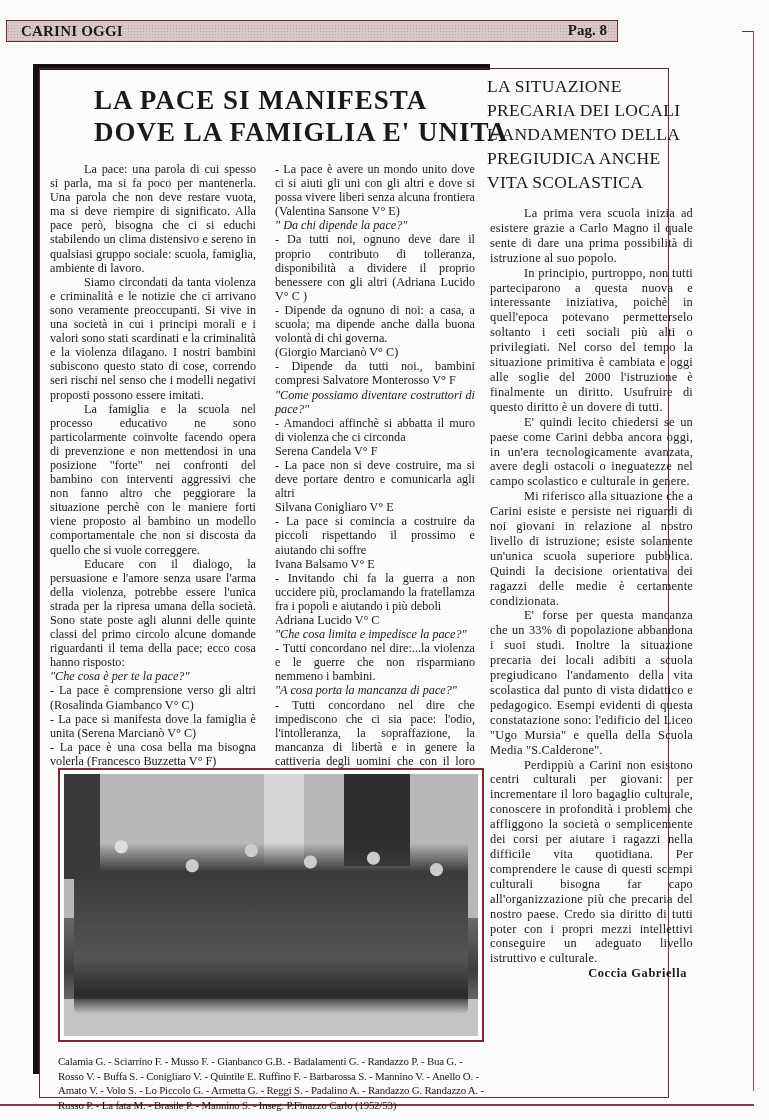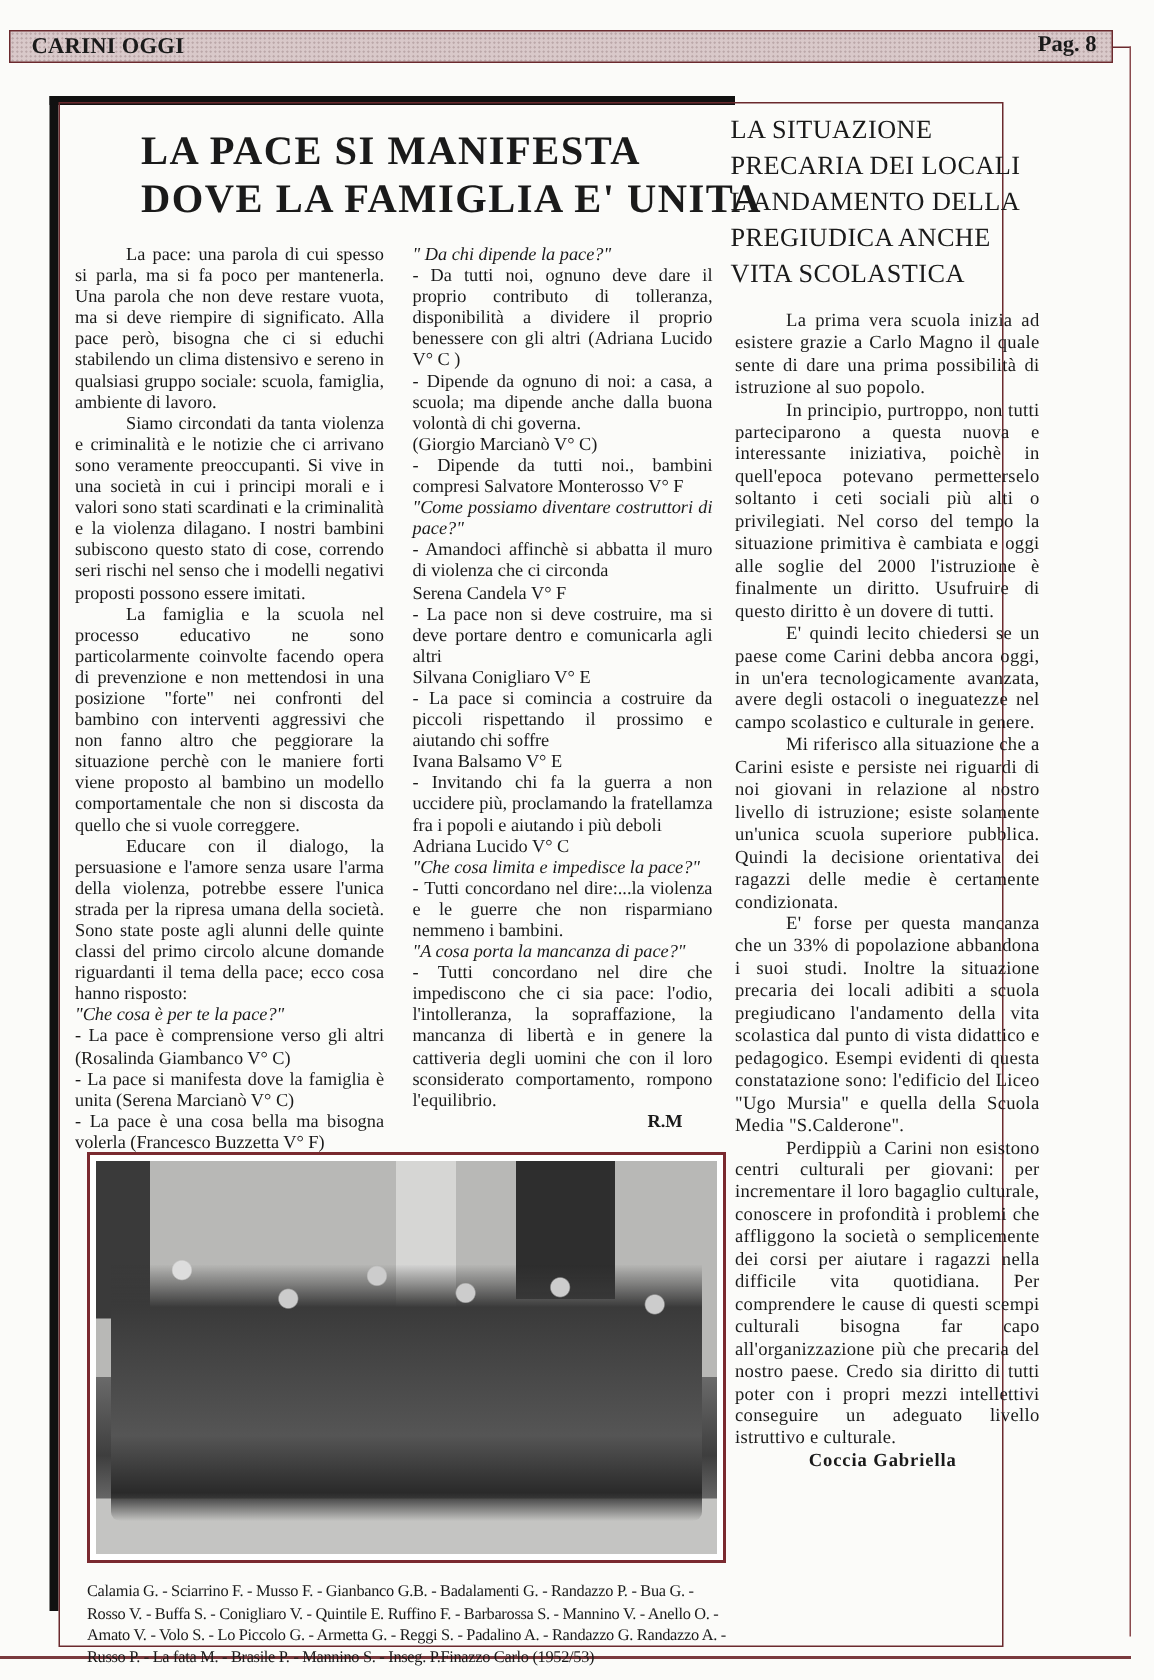--- a/index.html
+++ b/index.html
@@ -1,18 +1,18 @@
 <!DOCTYPE html>
 <html><head>
 <meta charset="utf-8">
 <style>
   html, body { margin:0; padding:0; }
   body { width:769px; height:1120px; background:#fbfbf9; position:relative; overflow:hidden;
          font-family:"Liberation Serif","DejaVu Serif",serif; color:#1a1a1a; }
-  .header-bar { position:absolute; left:6px; top:20px; width:736px; height:22px;
+  .header-bar { position:absolute; left:6px; top:20px; width:612px; height:22px;
         background-color:#d9c9ca;
         background-image: radial-gradient(#b9a4a6 0.6px, transparent 0.7px);
         background-size:3px 3px;
         border:1.5px solid #6b2a2e; box-sizing:border-box;padding-left:32px; }
   .header-title { position:absolute; left:14px; top:2px; font-weight:bold; font-size:15px; letter-spacing:0.2px; }
   .header-page { position:absolute; right:10px; top:1px; font-weight:bold; font-size:15px; }
   .page-rule-right { position:absolute; left:742px; top:31px; width:12px; height:1px; background:#6b2a2e; }
   .page-rule-right-v { position:absolute; left:753px; top:31px; width:1px; height:1060px; background:#8a4a4e; }
   .page-rule-bottom { position:absolute; left:0; top:1104px; width:754px; height:2px; background:#7a3a3e; }
 
@@ -27,21 +27,21 @@
 
   .col { position:absolute; font-size:12.2px; line-height:14.1px; text-align:justify; }
   .col p { margin:0; }
   .col .ind { text-indent:34px; }
   .col .q { font-style:italic; }
   .col1 { left:50px; top:162px; width:206px; }
   .col2 { left:275px; top:162px; width:200px; }
   .col3 { left:490px; top:206px; width:203px; font-size:12.4px; line-height:14.9px; letter-spacing:0.2px; }
   .col3 .ind { text-indent:34px; }
   .sig { text-align:right; font-weight:bold; padding-right:20px; }
-  .sig3 { text-align:center; font-weight:bold; padding-right:6px; letter-spacing:0.6px; }
+  .sig3 { text-align:right; font-weight:bold; padding-right:6px; letter-spacing:0.6px; }
 
   .photo-frame { position:absolute; left:58px; top:768px; width:426px; height:274px; border:2px solid #7a2a30;
                  box-sizing:border-box; background:#fff; padding:4px; }
   .photo { width:100%; height:100%; position:relative; overflow:hidden;
            background: linear-gradient(180deg,#8c8c8c 0%,#a8a8a8 30%,#6a6a6a 55%,#3e3e3e 75%,#9a9a9a 100%); }
   .photo .wall { position:absolute; left:0; top:0; right:0; height:55%; background:#b8b8b6; }
   .photo .pillar { position:absolute; left:200px; top:0; width:40px; height:45%; background:#d6d6d4; }
   .photo .door1 { position:absolute; left:0; top:0; width:36px; height:40%; background:#3a3a3a; }
   .photo .door2 { position:absolute; left:280px; top:0; width:66px; height:35%; background:#2e2e2e; }
   .photo .ground { position:absolute; left:0; bottom:0; right:0; height:14%; background:#c4c4c2; }
@@ -91,20 +91,21 @@
   <p class="ind">Siamo circondati da tanta violenza e criminalità e le notizie che ci arrivano sono veramente preoccupanti. Si vive in una società in cui i principi morali e i valori sono stati scardinati e la criminalità e la violenza dilagano. I nostri bambini subiscono questo stato di cose, correndo seri rischi nel senso che i modelli negativi proposti possono essere imitati.</p>
   <p class="ind">La famiglia e la scuola nel processo educativo ne sono particolarmente coinvolte facendo opera di prevenzione e non mettendosi in una posizione "forte" nei confronti del bambino con interventi aggressivi che non fanno altro che peggiorare la situazione perchè con le maniere forti viene proposto al bambino un modello comportamentale che non si discosta da quello che si vuole correggere.</p>
   <p class="ind">Educare con il dialogo, la persuasione e l'amore senza usare l'arma della violenza, potrebbe essere l'unica strada per la ripresa umana della società. Sono state poste agli alunni delle quinte  classi  del primo  circolo alcune domande riguardanti il tema della pace; ecco cosa hanno risposto:</p>
   <p class="q">"Che cosa è per te la pace?"</p>
   <p>- La pace è comprensione verso gli altri (Rosalinda Giambanco V° C)</p>
   <p>- La pace si manifesta dove la famiglia è unita (Serena Marcianò V° C)</p>
   <p>- La pace è una cosa bella ma bisogna volerla (Francesco Buzzetta V° F)</p>
 </div>
 
 <div class="col col2">
+  <p>- La pace è avere un mondo unito dove ci si aiuti gli uni con gli altri e dove si possa vivere liberi senza alcuna frontiera (Valentina Sansone V° E)</p>
   <p class="q">" Da chi dipende la pace?"</p>
   <p>- Da tutti noi, ognuno deve dare il proprio contributo di tolleranza, disponibilità a dividere il proprio benessere con gli altri (Adriana Lucido V° C )</p>
   <p>- Dipende da ognuno di noi: a casa, a scuola; ma dipende anche dalla buona volontà di chi governa.</p>
   <p>(Giorgio Marcianò V° C)</p>
   <p>- Dipende da tutti noi., bambini compresi Salvatore Monterosso V° F</p>
   <p class="q">"Come possiamo diventare costruttori di pace?"</p>
   <p>- Amandoci affinchè si abbatta il muro di violenza che ci circonda</p>
   <p>Serena Candela V° F</p>
   <p>- La pace non si deve costruire, ma si deve portare dentro e comunicarla agli altri</p>
   <p>Silvana Conigliaro V° E</p>

